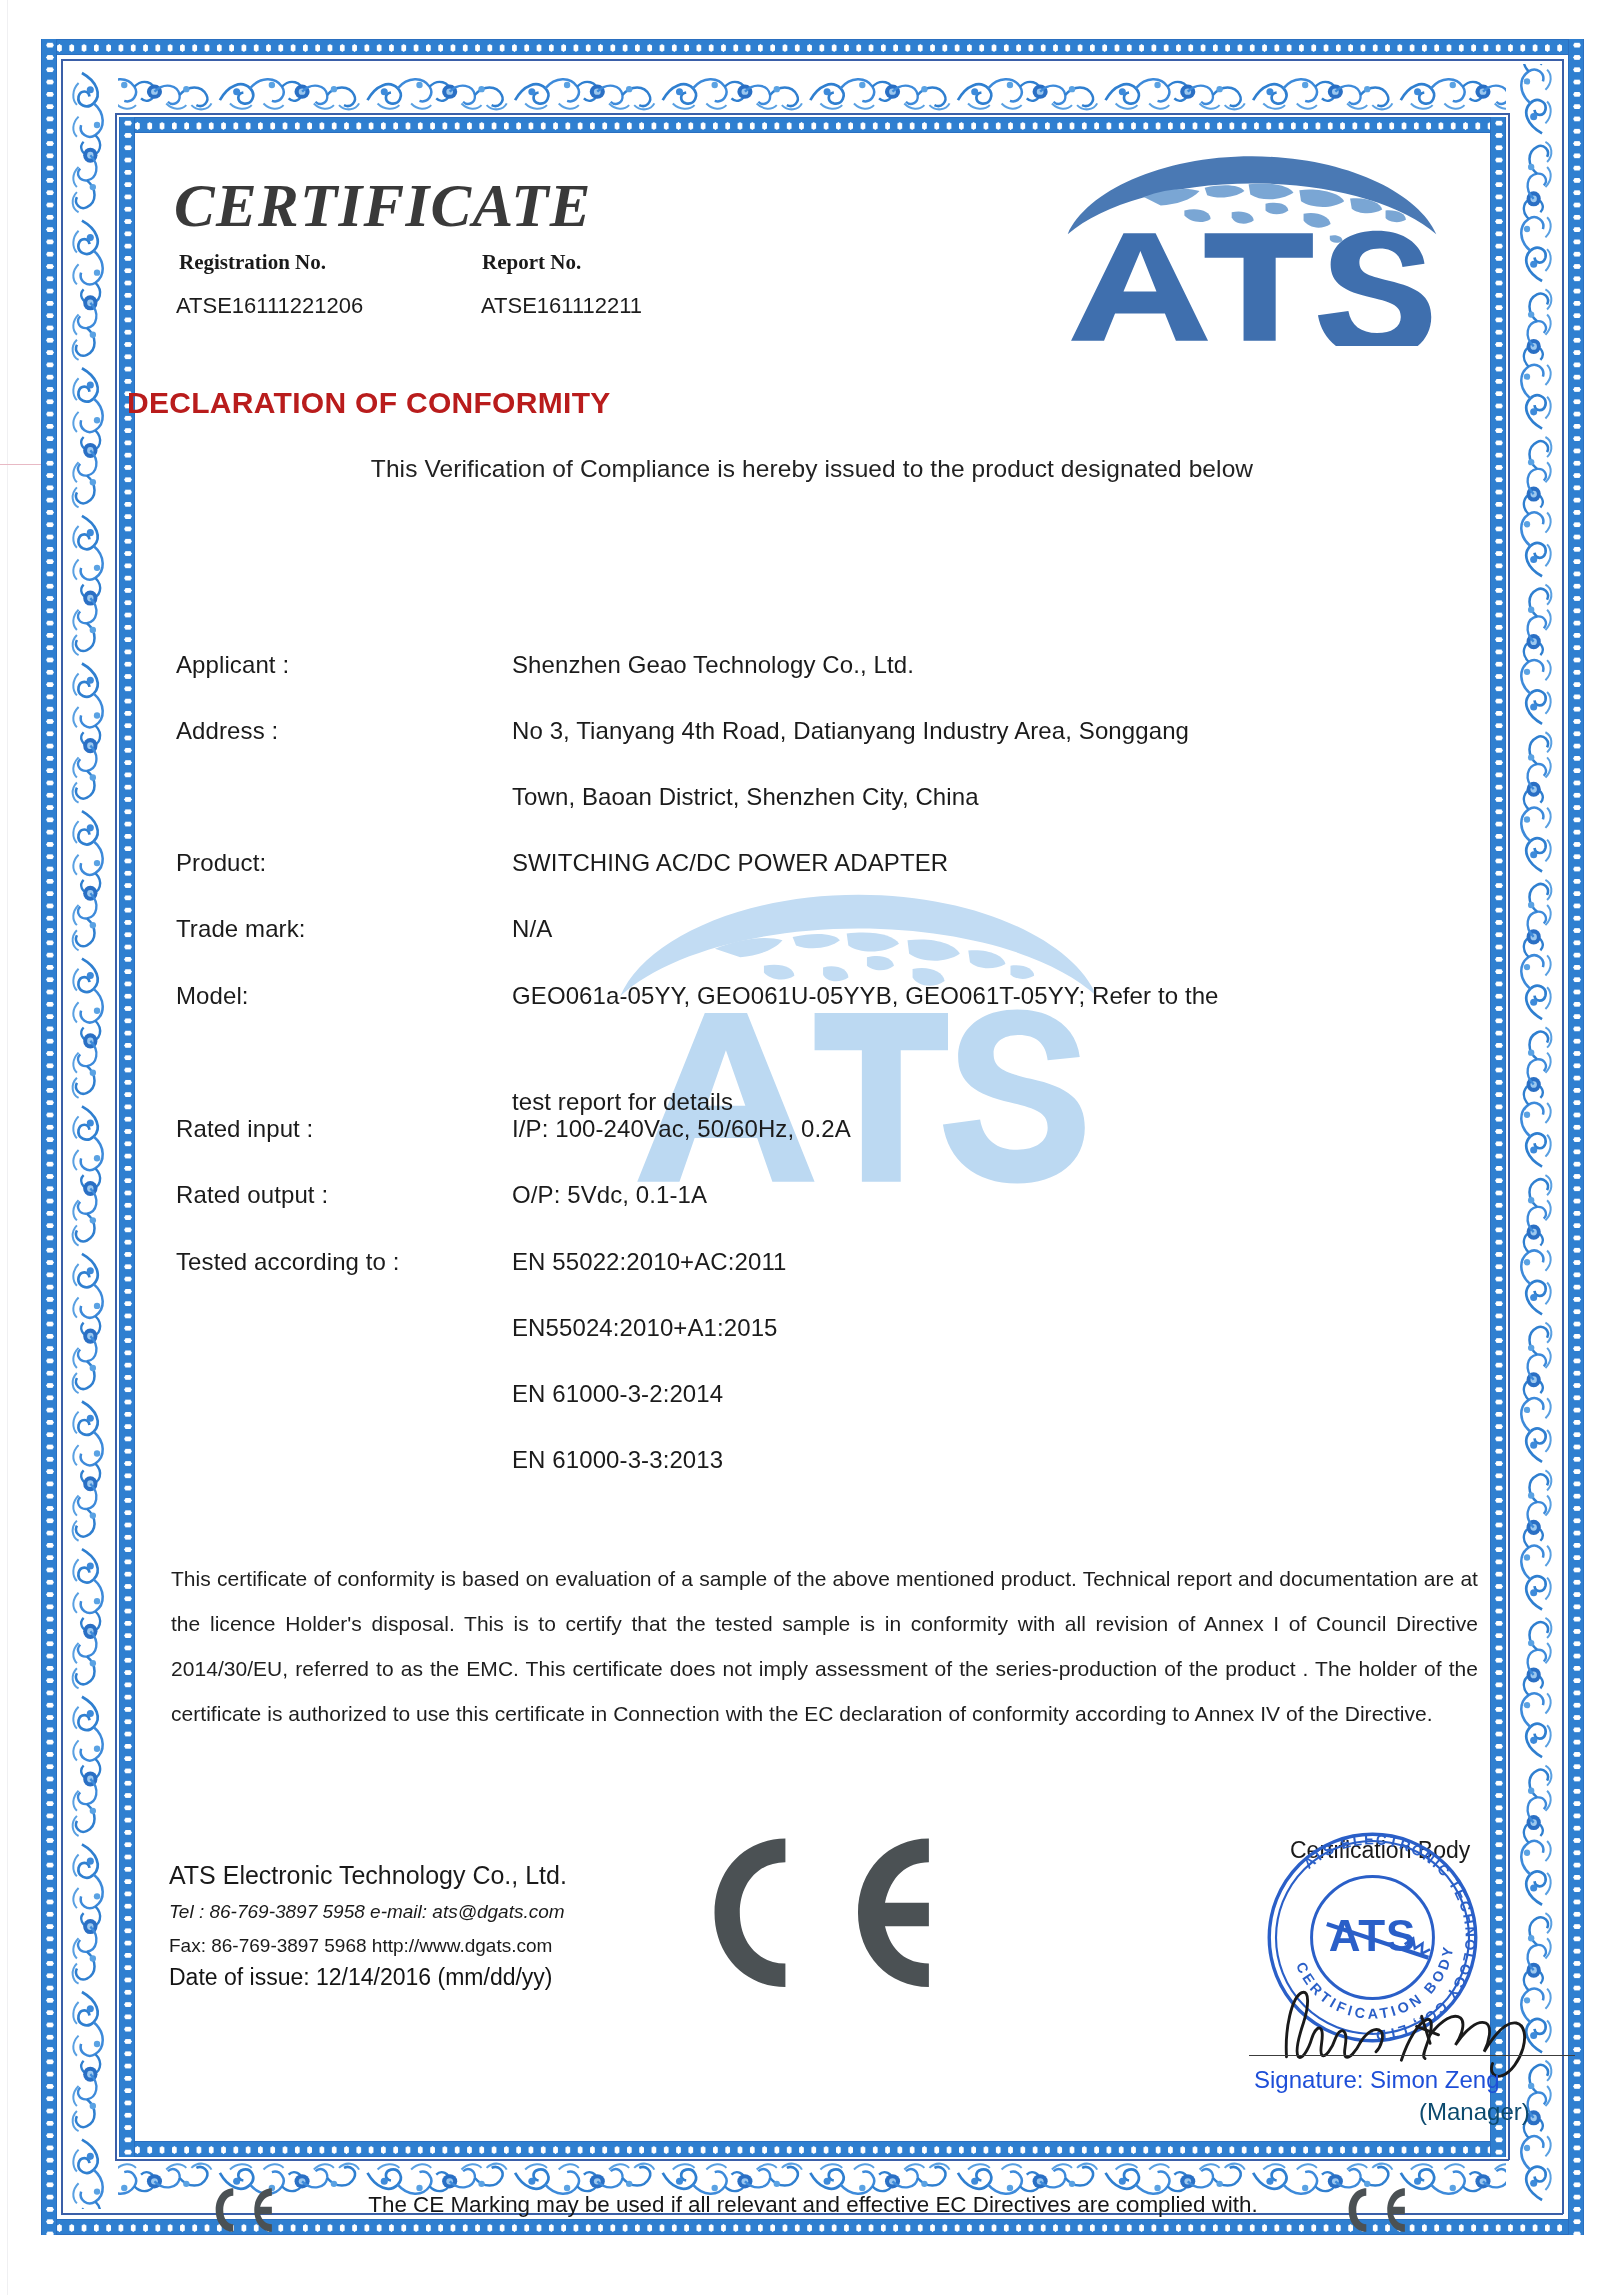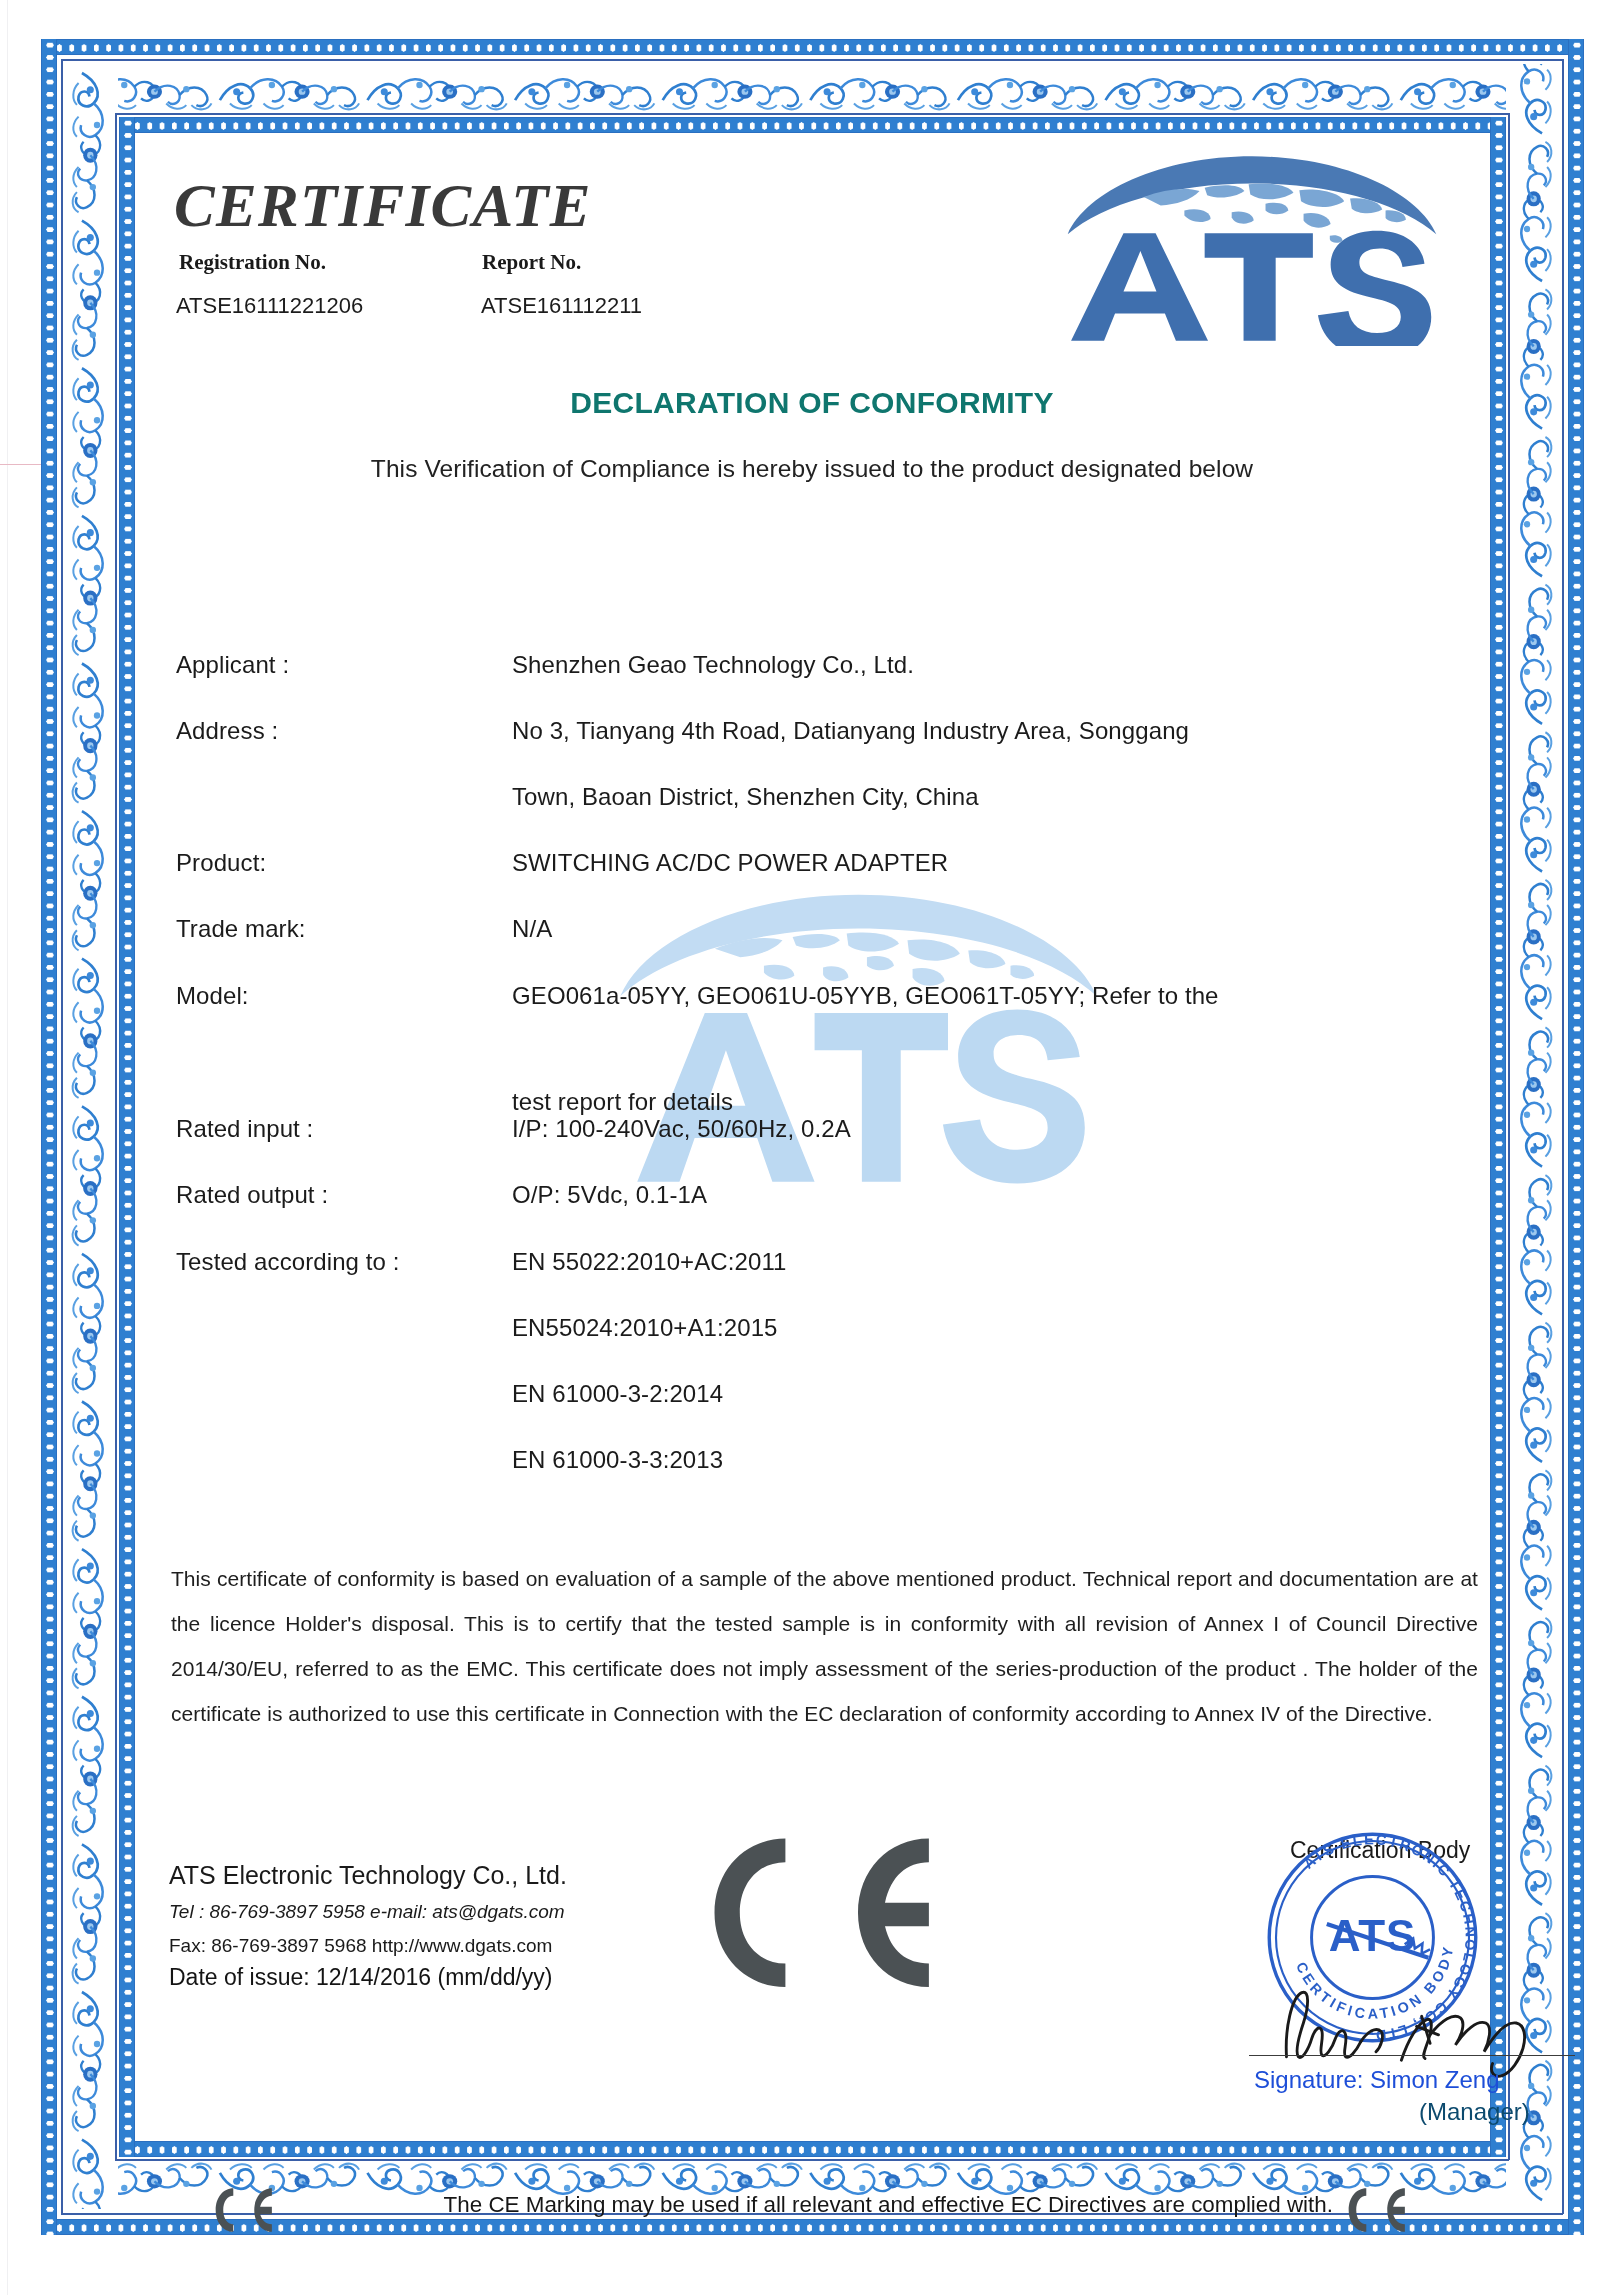--- a/index.html
+++ b/index.html
@@ -131,24 +131,23 @@
     width: 372px;
     height: 195px;
   }
   .ats-logo svg { display: block; }
 
   .doc-title {
     position: absolute;
     left: 0;
     top: 259px;
     width: 1370px;
-    text-align: center;
     font-size: 30px;
     font-weight: 700;
-    color: #0f766e;
+    color: #b91c1c;
     letter-spacing: 0.3px;
   }
   .doc-subtitle {
     position: absolute;
     left: 0;
     top: 328px;
     width: 1370px;
     text-align: center;
     font-size: 24.5px;
     color: #222;
@@ -285,21 +284,21 @@
     height: 59px;
   }
   .ce-small-left { position: absolute; left: 76px; top: 1.7px; width: 74px; height: 52px; }
   .ce-small-right { position: absolute; left: 1209px; top: 1.7px; width: 74px; height: 52px; }
   .ce-small-left svg, .ce-small-right svg { display:block; }
   .ce-bar-text {
     position: absolute;
     left: 166px;
     top: 10px;
     width: 1040px;
-    text-align: right;
+    text-align: center;
     font-size: 22.4px;
     color: #161616;
     white-space: nowrap;
   }
 </style>
 </head>
 <body>
 
 <div id="page">
 

